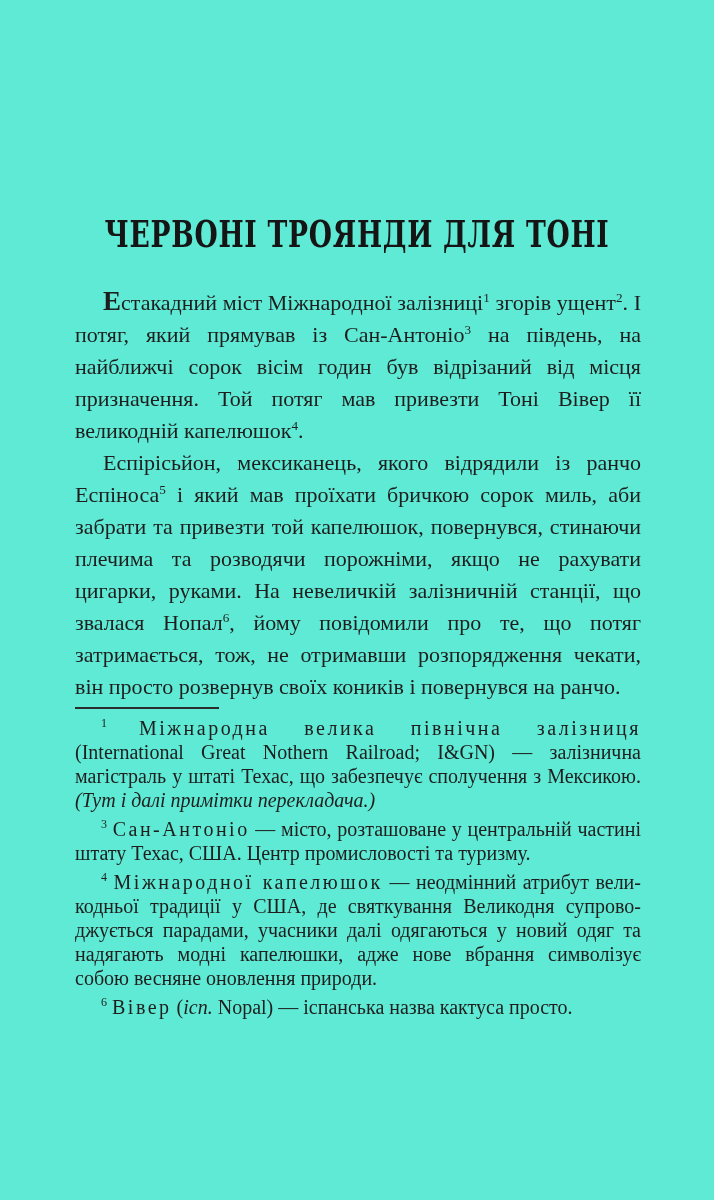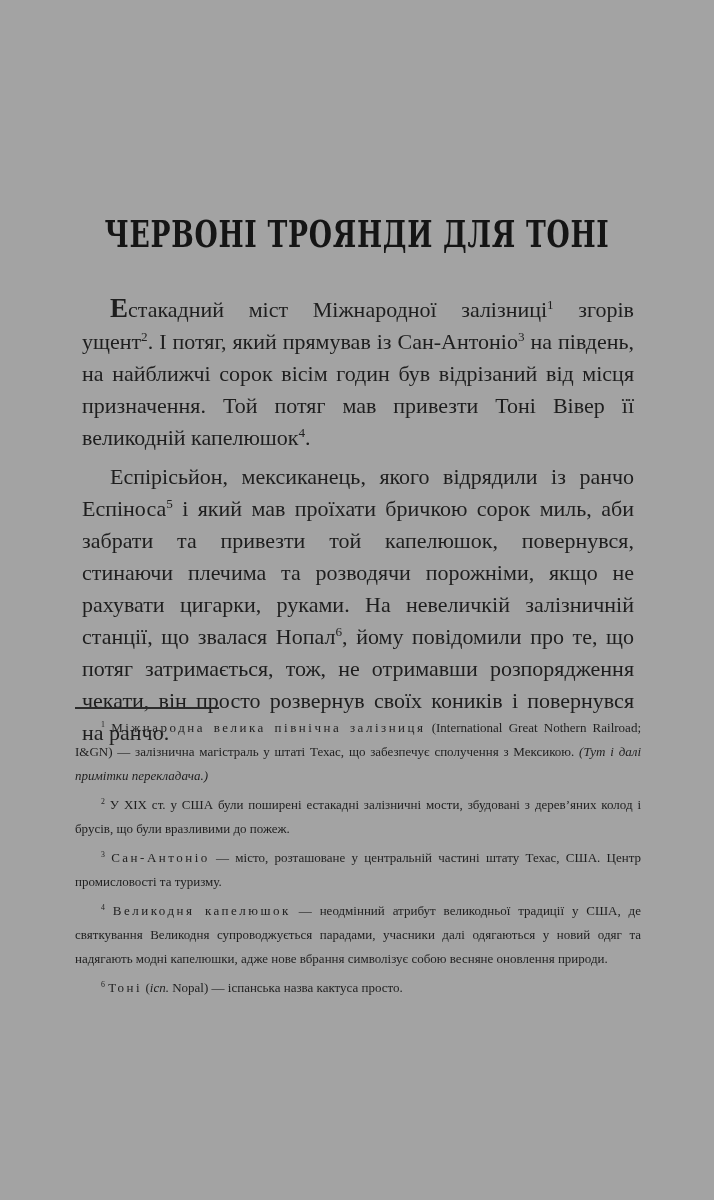--- a/index.html
+++ b/index.html
@@ -4,21 +4,21 @@
 <style>
   html, body {
     margin: 0;
     padding: 0;
     background: #ffffff;
   }
   .page {
     position: relative;
     width: 714px;
     height: 1200px;
-    background: #a3a3a3;
+    background: #5eead4;
     font-family: "Liberation Serif", "DejaVu Serif", serif;
     color: #1e1e1e;
     overflow: hidden;
   }
   .chapter-title {
     position: absolute;
     top: 214px;
     left: 0;
     width: 100%;
     margin: 0;
@@ -36,21 +36,21 @@
   .body-text {
     position: absolute;
     top: 285px;
     left: 75px;
     width: 566px;
     font-size: 22px;
     line-height: 32px;
     text-align: justify;
   }
   .para {
-    margin: 7px;
+    margin: 0;
     text-indent: 28px;
   }
   .dropcap {
     font-weight: bold;
     font-size: 27px;
   }
   sup {
     font-size: 0.60em;
     line-height: 0;
     vertical-align: super;
@@ -62,21 +62,21 @@
     left: 75px;
     width: 144px;
     height: 0;
     border-top: 2px solid #2c2c2c;
   }
   .footnotes {
     position: absolute;
     top: 716px;
     left: 75px;
     width: 566px;
-    font-size: 13px;
+    font-size: 20px;
     line-height: 24px;
     text-align: justify;
   }
   .footnote {
     margin: 0 0 5px 0;
     text-indent: 26px;
   }
   .spaced {
     letter-spacing: 2.5px;
   }
@@ -93,19 +93,18 @@
 
   <div class="body-text">
     <p class="para"><span class="dropcap">Е</span><span>стакадний міст Міжнародної залізниці</span><sup>1</sup><span> згорів ущент</span><sup>2</sup><span>. І потяг, який прямував із Сан-Антоніо</span><sup>3</sup><span> на пів­день, на найближчі сорок вісім годин був відрізаний від місця призначення. Той потяг мав привезти Тоні Вівер її великодній капелюшок</span><sup>4</sup><span>.</span></p>
     <p class="para"><span>Еспірісьйон, мексиканець, якого відрядили із ранчо Еспіноса</span><sup>5</sup><span> і який мав проїхати бричкою сорок миль, аби забрати та привезти той капелюшок, повернувся, стинаючи плечима та розводячи порожніми, якщо не рахувати цигарки, руками. На невеличкій залізничній станції, що звалася Нопал</span><sup>6</sup><span>, йому повідомили про те, що потяг затримається, тож, не отримавши розпо­рядження чекати, він просто розвернув своїх коників і повернувся на ранчо.</span></p>
   </div>
 
   <div class="fn-separator"></div>
 
   <div class="footnotes">
     <p class="footnote"><sup>1</sup><span> </span><span class="spaced">Міжнародна велика північна залізниця</span><span> (International Great Nothern Railroad; I&amp;GN) — залізнична магістраль у штаті Техас, що забезпечує сполучення з Мексикою. </span><span class="italic">(Тут і далі при­мітки перекладача.)</span></p>
-    <p class="footnote"><sup>2</sup><span> У XIX ст. у США були поширені естакадні залізничні мости, збудовані з дерев’яних колод і брусів, що були вразливими до пожеж.</span></p>
     <p class="footnote"><sup>3</sup><span> </span><span class="spaced">Сан-Антоніо</span><span> — місто, розташоване у центральній частині штату Техас, США. Центр промисловості та туризму.</span></p>
-    <p class="footnote"><sup>4</sup><span> </span><span class="spaced">Великодня капелюшок</span><span> — неодмінний атрибут вели­кодньої традиції у США, де святкування Великодня супрово­джується парадами, учасники далі одягаються у новий одяг та надягають модні капелюшки, адже нове вбрання символізує собою весняне оновлення природи.</span></p>
-    <p class="footnote"><sup>6</sup><span> </span><span class="spaced">Тоні</span><span> (</span><span class="italic">ісп.</span><span> Nopal) — іспанська назва кактуса просто.</span></p>
+    <p class="footnote"><sup>4</sup><span> </span><span class="spaced">Міжнародної капелюшок</span><span> — неодмінний атрибут вели­кодньої традиції у США, де святкування Великодня супрово­джується парадами, учасники далі одягаються у новий одяг та надягають модні капелюшки, адже нове вбрання символізує собою весняне оновлення природи.</span></p>
+    <p class="footnote"><sup>6</sup><span> </span><span class="spaced">Вівер</span><span> (</span><span class="italic">ісп.</span><span> Nopal) — іспанська назва кактуса просто.</span></p>
   </div>
 
 </div>
 
 </body></html>

